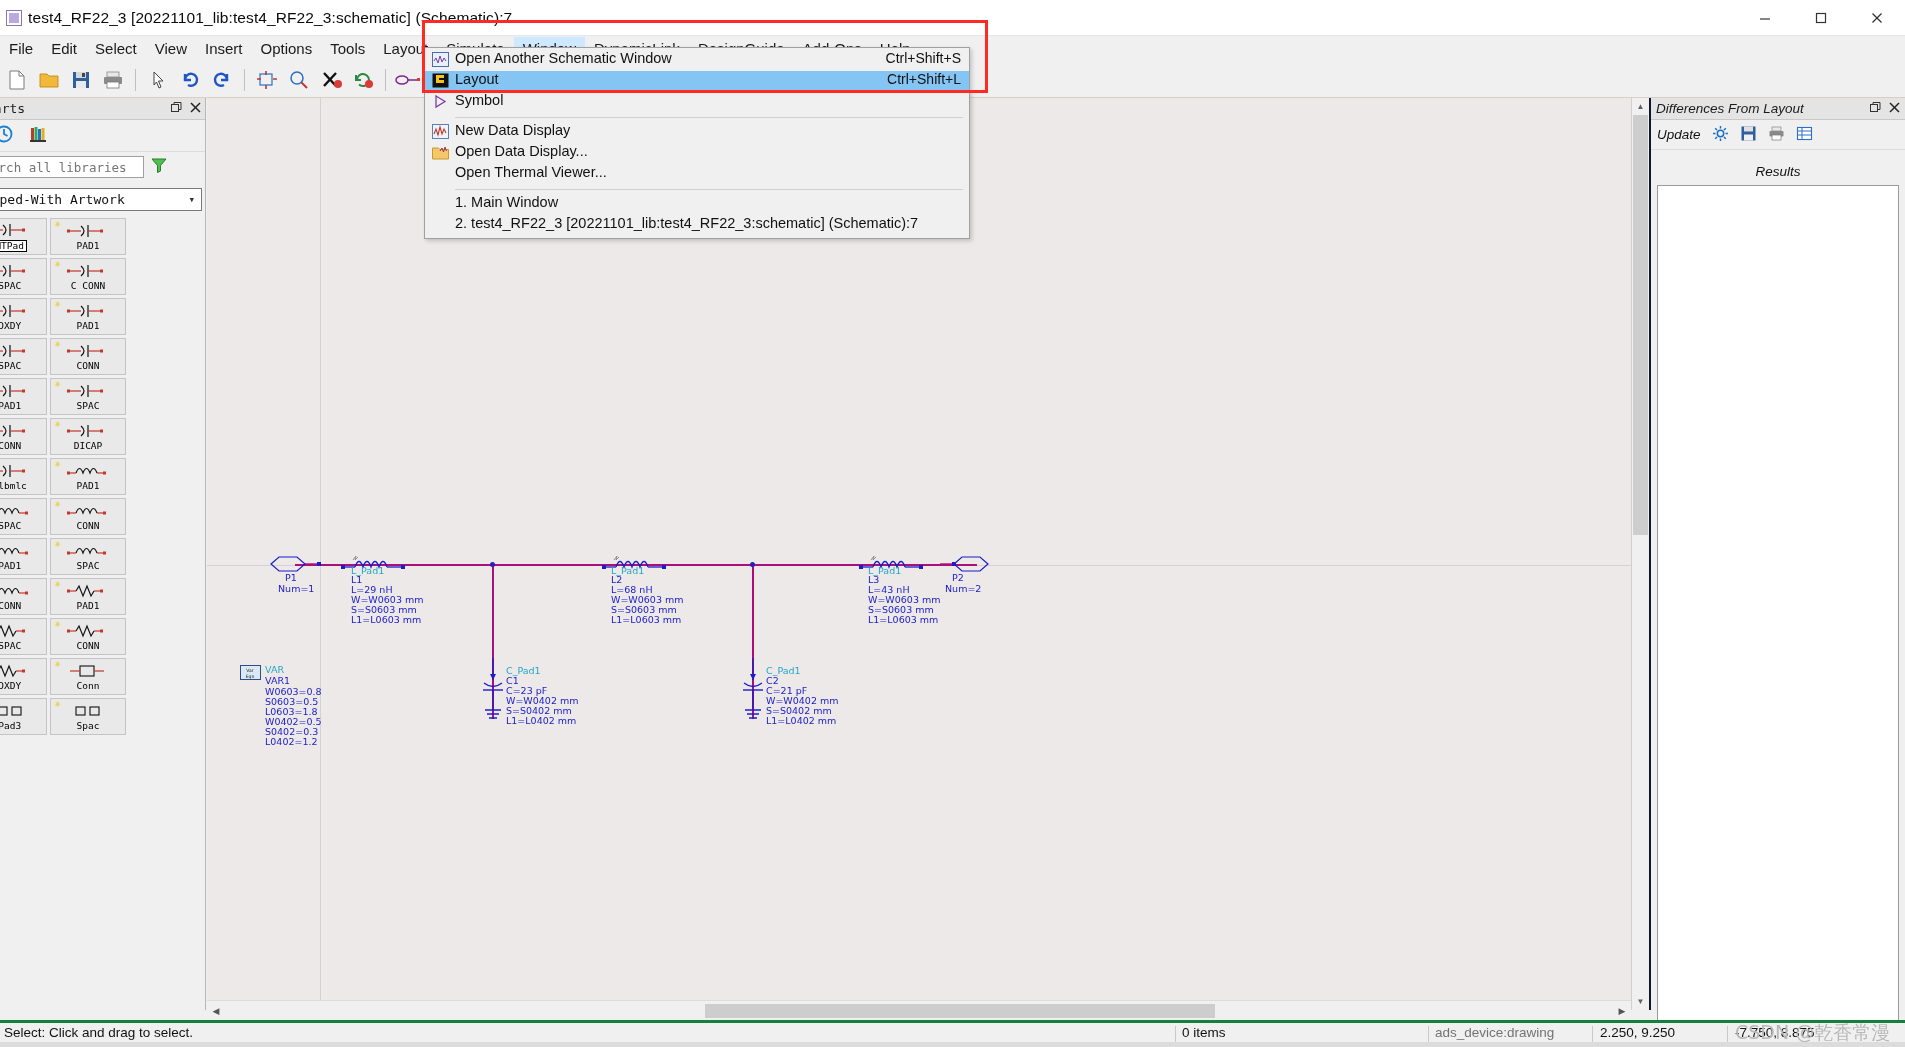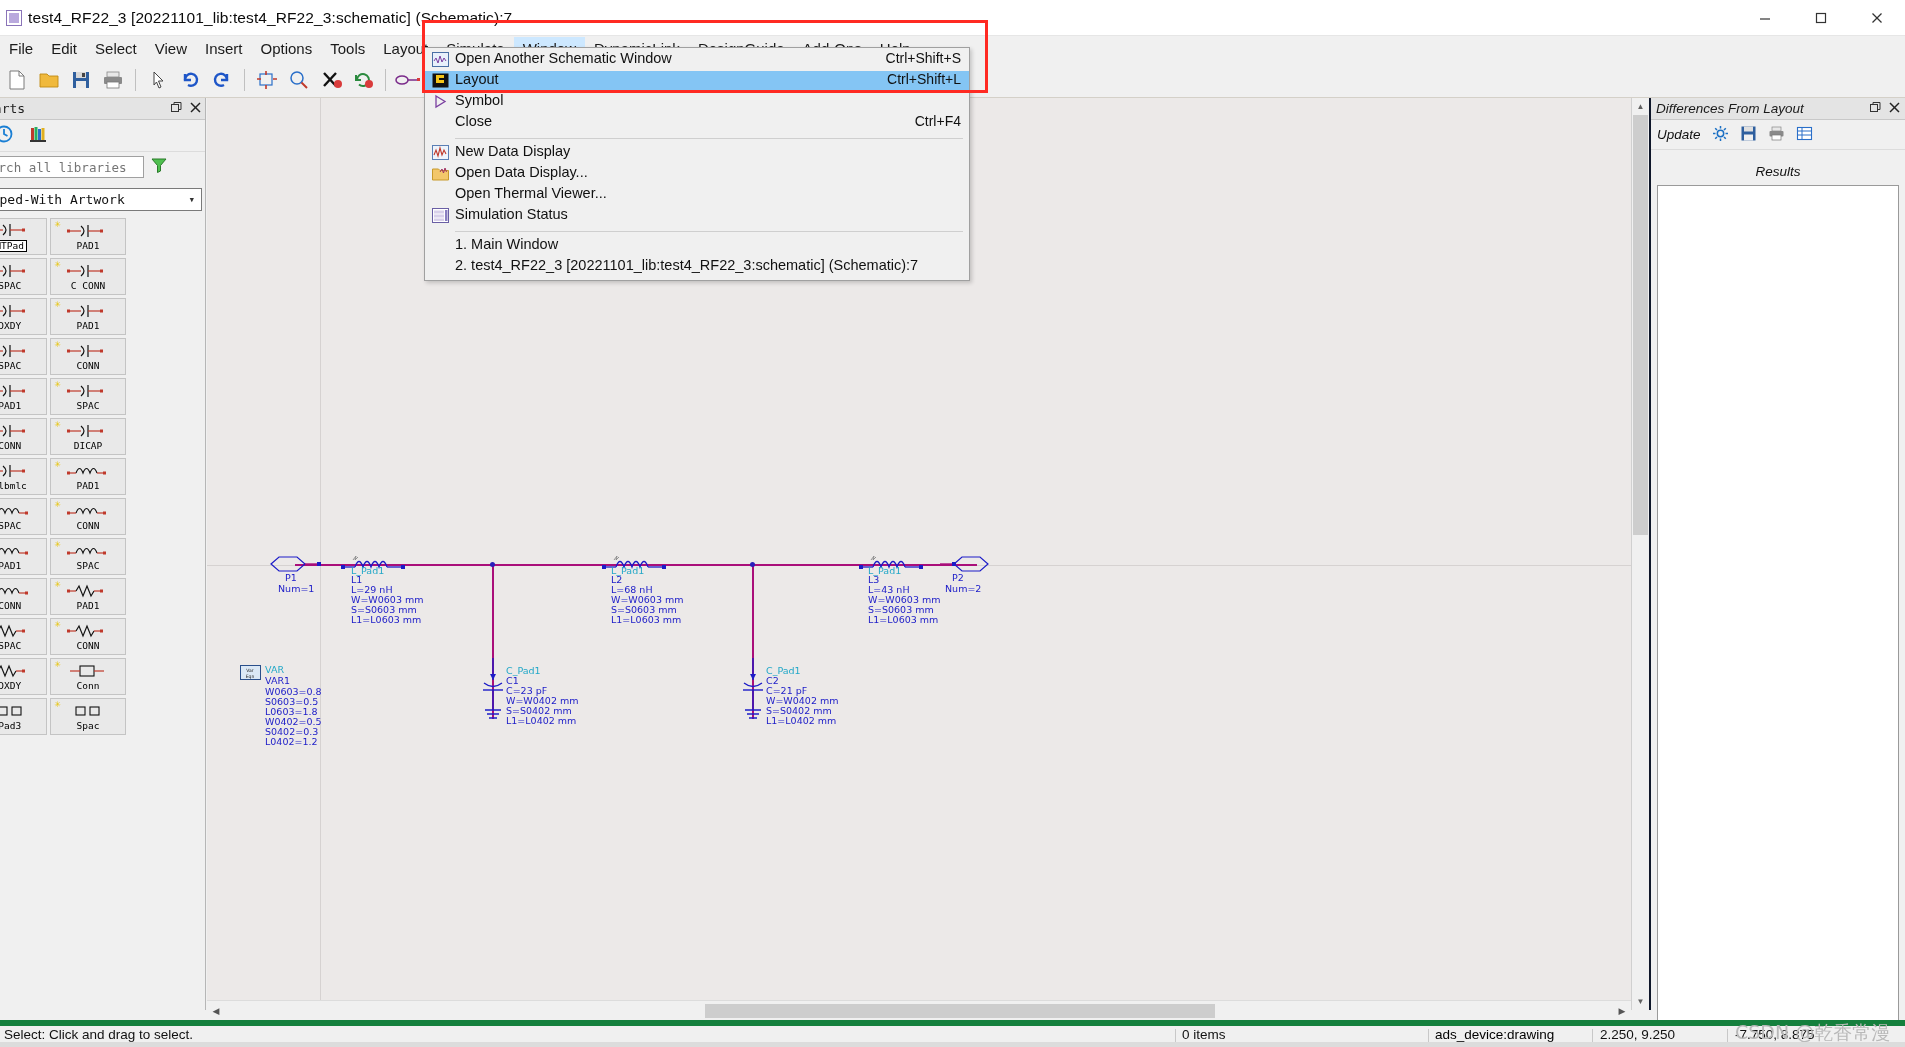--- a/index.html
+++ b/index.html
@@ -176,26 +176,26 @@
   .rp-results-title {
     text-align: center; font-size: 13.5px; color: #111; padding-top: 14px; padding-bottom: 6px;
   }
   .rp-box {
     margin: 0 6px; height: 838px; background: #fff; border: 1px solid #9a9a9a;
   }
 
   
   .statusbar {
     position: absolute; top: 1020px; left: 0; width: 1905px; height: 22px;
-    background: #f0f0f0; border-top: 6px solid #15803d;
+    background: #f0f0f0; border-top: 3px solid #15803d;
     display: flex; align-items: center; font-size: 13.5px; color: #111;
   }
   .statusbar .sb-msg { padding-left: 4px; white-space: nowrap; }
   .statusbar .sb-items { position: absolute; left: 1182px; }
-  .statusbar .sb-dev { position: absolute; left: 1435px; color: #000000; }
+  .statusbar .sb-dev { position: absolute; left: 1435px; color: #737373; }
   .statusbar .sb-coord { position: absolute; left: 1600px; }
   .statusbar .sb-coord2 { position: absolute; left: 1735px; }
   .statusbar .sep { position: absolute; width: 1px; height: 16px; background: #c8c8c8; top: 3px; }
   .bottombar { position: absolute; top: 1042px; left: 0; width: 1905px; height: 5px; background: #dcdcdc; }
 
   .watermark {
     position: absolute; left: 1735px; top: 1020px;
     font-size: 19px; color: #b9b9b9; white-space: nowrap; pointer-events: none;
     font-family: "DejaVu Sans", sans-serif;
   }
@@ -997,25 +997,20 @@
         <span class="sc">Ctrl+Shift+L</span>
       </div>
       <div class="dd-item">
         <span class="ico">
           <svg width="17" height="15" viewBox="0 0 17 15">
             <polygon points="4,2 13,7.5 4,13" fill="none" stroke="#7a3fa0" stroke-width="1.3"></polygon>
           </svg>
         </span>
         <span class="txt">Symbol</span>
       </div>
-      <div class="dd-item">
-        <span class="ico"></span>
-        <span class="txt">Close</span>
-        <span class="sc">Ctrl+F4</span>
-      </div>
       <div class="dd-sep"></div>
       <div class="dd-item">
         <span class="ico">
           <svg width="17" height="15" viewBox="0 0 17 15">
             <rect x="0.5" y="0.5" width="16" height="14" fill="#eef4fb" stroke="#5a7fb5"></rect>
             <path d="M2 10 l2-5 l2 6 l2-8 l2 7 l2-5 l2 4" fill="none" stroke="#c0392b" stroke-width="1.1"></path>
           </svg>
         </span>
         <span class="txt">New Data Display</span>
       </div>
@@ -1025,32 +1020,20 @@
             <path d="M0.5 3h6l1.5 1.5h8.5V14H0.5z" fill="#f3c76a" stroke="#c89a2a"></path>
             <path d="M8 6 l2-3 l1.5 4 l1.5-5 l1.5 4" fill="none" stroke="#a03060" stroke-width="1"></path>
           </svg>
         </span>
         <span class="txt">Open Data Display...</span>
       </div>
       <div class="dd-item">
         <span class="ico"></span>
         <span class="txt">Open Thermal Viewer...</span>
       </div>
-      <div class="dd-item">
-        <span class="ico">
-          <svg width="17" height="15" viewBox="0 0 17 15">
-            <rect x="0.5" y="0.5" width="16" height="14" fill="#fff" stroke="#6a5fa5"></rect>
-            <rect x="2" y="2.5" width="10" height="3" fill="#d8d0ea"></rect>
-            <rect x="2" y="6.5" width="10" height="3" fill="#d8d0ea"></rect>
-            <rect x="2" y="10.5" width="10" height="2.5" fill="#d8d0ea"></rect>
-            <rect x="13" y="2" width="2.5" height="11" fill="#8a7fc0"></rect>
-          </svg>
-        </span>
-        <span class="txt">Simulation Status</span>
-      </div>
       <div class="dd-sep"></div>
       <div class="dd-item">
         <span class="ico"></span>
         <span class="txt">1. Main Window</span>
       </div>
       <div class="dd-item">
         <span class="ico"></span>
         <span class="txt">2. test4_RF22_3 [20221101_lib:test4_RF22_3:schematic] (Schematic):7</span>
       </div>
     </div>

